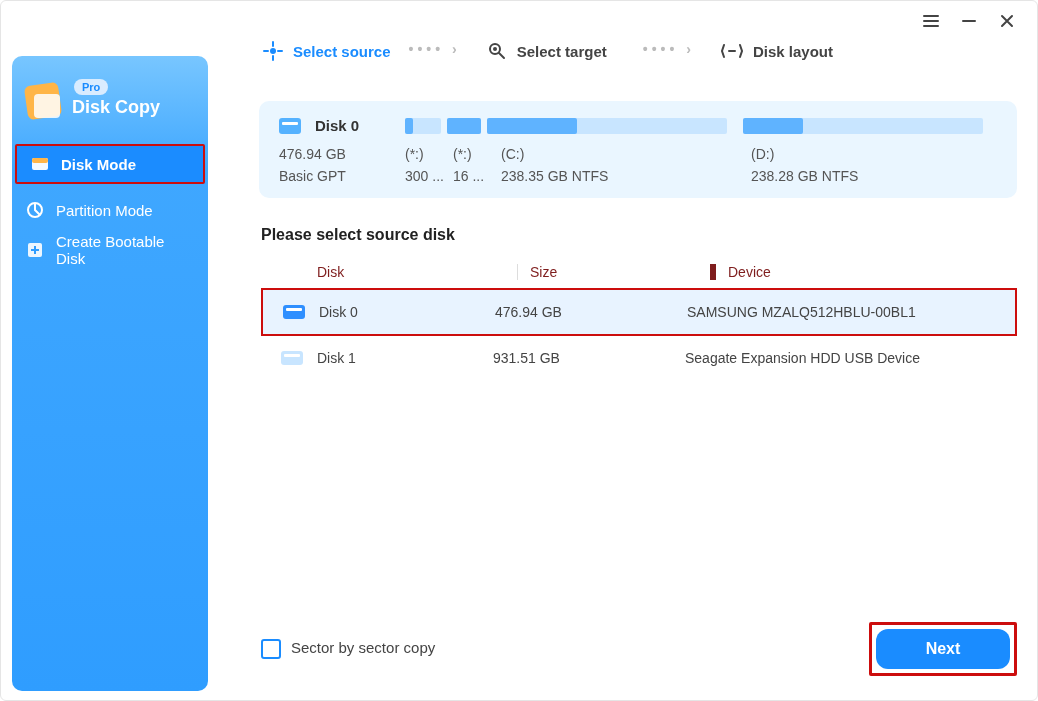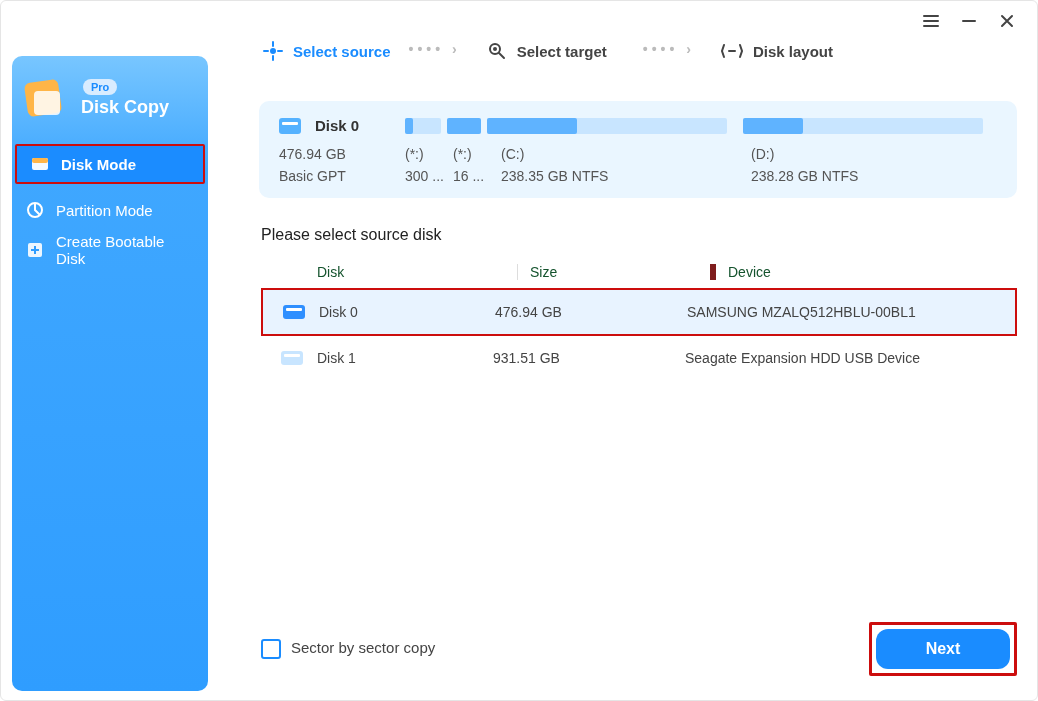--- a/index.html
+++ b/index.html
@@ -1,20 +1,20 @@
 <!DOCTYPE html>
 <html><head>
 <meta charset="utf-8">
 <style>
 html,body{margin:0;padding:0;font-family:"Segoe UI",Arial,sans-serif;font-size:14px;color:#333;background:#fff}
 .window{width:1038px;height:701px;position:relative;box-sizing:border-box;border:1px solid #e5e5e5;border-radius:6px;overflow:hidden}
 .titlebar{position:absolute;top:0;right:0;height:40px;display:flex;align-items:center;gap:22px;padding-right:22px;z-index:5}
 .tb-btn{width:16px;height:16px;display:flex;align-items:center;justify-content:center;color:#444;cursor:pointer}
 .sidebar{position:absolute;left:11px;top:55px;width:196px;height:635px;border-radius:10px;background:linear-gradient(180deg,#78c6ff 0%,#3fa7ff 18%,#2f9dff 100%);color:#fff;box-sizing:border-box;padding-top:22px}
-.brand{display:flex;align-items:center;gap:21px;padding:0 14px 24px 14px}
+.brand{display:flex;align-items:flex-end;gap:12px;padding:0 14px 24px 14px}
 .brand-icon{width:34px;height:34px;position:relative}
 .brand-icon .disk{position:absolute;inset:0;background:#ffb547;border-radius:6px;transform:rotate(-8deg)}
 .brand-icon .over{position:absolute;left:8px;top:10px;width:26px;height:24px;background:rgba(255,255,255,0.85);border-radius:4px}
 .pro{background:#d9ecff;color:#1a8cff;font-size:11px;font-weight:600;padding:2px 8px;border-radius:9px;margin-left:2px;display:inline-block}
 .brand-title{font-size:18px;font-weight:700;margin-top:2px}
 .nav-item{display:flex;align-items:center;gap:12px;height:40px;padding:0 14px;cursor:pointer;font-size:15px}
 .nav-item.active{background:#1b8cff;border:2px solid #cc0d0d;border-radius:2px;margin:2px 3px 6px 3px;height:36px;font-weight:600}
 .nav-item .ic{width:18px;height:18px;display:flex;align-items:center;justify-content:center}
 .content{position:absolute;left:218px;top:40px;right:14px;bottom:14px}
 .steps{display:flex;align-items:flex-start;gap:18px;height:60px;padding-left:44px}
@@ -24,23 +24,23 @@
 .disk-card{background:#eaf6ff;border-radius:10px;margin:0 6px 0 40px;padding:16px 20px 14px 20px;box-sizing:border-box}
 .dc-row{display:flex;align-items:center;gap:0}
 .dc-icon{width:22px;height:16px;background:#55b2ff;border-radius:3px;position:relative;margin-right:14px}
 .dc-icon::after{content:"";position:absolute;top:4px;left:3px;right:3px;height:3px;background:#fff;border-radius:1px}
 .dc-name{font-weight:600;font-size:15px;color:#333;width:90px}
 .pbar{display:flex;align-items:center;gap:0;flex:1}
 .seg{height:16px;background:#c8e5ff;border-radius:2px;position:relative;margin-right:6px}
 .seg .fill{position:absolute;left:0;top:0;bottom:0;background:#5fb3ff;border-radius:2px}
 .dc-meta{display:flex;margin-top:12px;font-size:14px;color:#555}
 .dc-col{display:flex;flex-direction:column;gap:6px}
-.section-title{font-size:16px;font-weight:400;margin:28px 0 12px 42px;color:#222}
+.section-title{font-size:16px;font-weight:700;margin:28px 0 12px 42px;color:#222}
 .tbl{margin:0 6px 0 42px}
-.tbl-head{display:flex;color:#14532d;font-size:14px;padding:8px 0 8px 20px;border-bottom:0}
+.tbl-head{display:flex;color:#7f1d1d;font-size:14px;padding:8px 0 8px 20px;border-bottom:0}
 .th{position:relative}
 .th.disk{width:200px;padding-left:36px}
 .th.size{width:180px;border-left:1px solid #ddd;padding-left:12px}
 .th.device{flex:1;border-left:6px solid #7f1d1d;padding-left:12px}
 .trow{display:flex;align-items:center;height:44px;padding-left:20px;font-size:14px;color:#444}
 .trow.sel{background:#e8f3ff;border:2px solid #cc0d0d}
 .td-icon{width:22px;height:14px;border-radius:3px;margin-right:14px;position:relative}
 .td-icon.blue{background:#2f8fff}
 .td-icon.grey{background:#c8e5ff}
 .td-icon::after{content:"";position:absolute;top:3px;left:3px;right:3px;height:3px;background:#fff;border-radius:1px}

